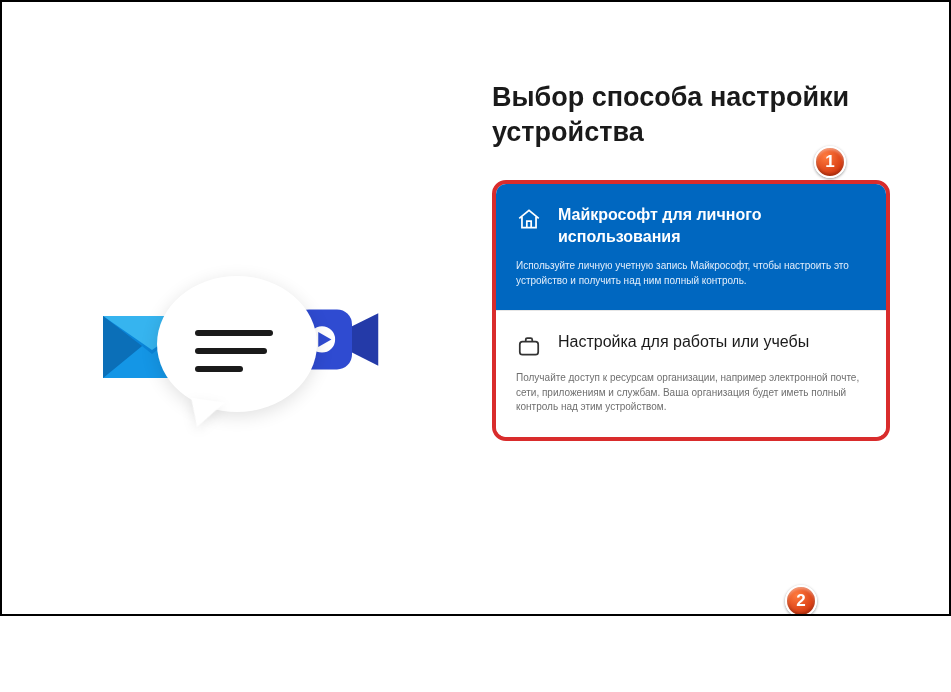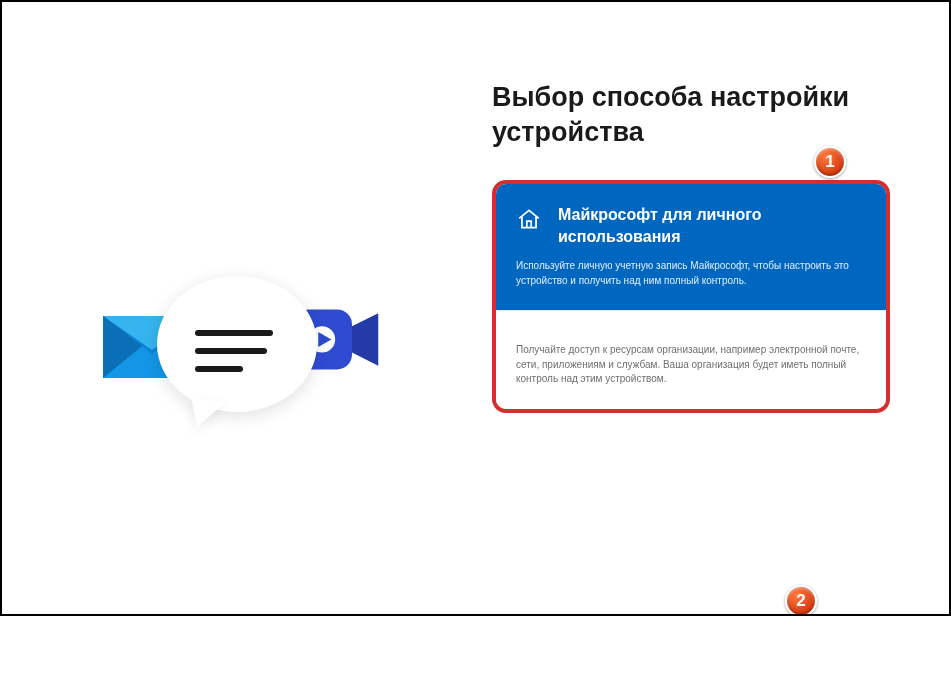--- a/index.html
+++ b/index.html
@@ -196,20 +196,27 @@
             <path d="M3 11.5 L12 4 L21 11.5"></path>
             <path d="M5.5 10 V20 H18.5 V10"></path>
             <path d="M10 20 V14 H14 V20"></path>
           </svg>
           <div class="option-title">Майкрософт для личного использования</div>
         </div>
         <div class="option-desc">Используйте личную учетную запись Майкрософт, чтобы настроить это устройство и получить над ним полный контроль.</div>
       </div>
 
       <div class="option option-work">
+        <div class="option-row">
+          <svg class="option-icon" viewBox="0 0 24 24" fill="none" stroke="#333" stroke-width="1.6">
+            <rect x="3.5" y="8" width="17" height="12" rx="2.5"></rect>
+            <path d="M9 8 V6.2 A1.5 1.5 0 0 1 10.5 4.7 H13.5 A1.5 1.5 0 0 1 15 6.2 V8"></path>
+          </svg>
+          <div class="option-title">Настройка для работы или учебы</div>
+        </div>
         <div class="option-desc">Получайте доступ к ресурсам организации, например электронной почте, сети, приложениям и службам. Ваша организация будет иметь полный контроль над этим устройством.</div>
       </div>
     </div>
   </div>
 
   <div class="badge badge-1">1</div>
   <div class="badge badge-2">2</div>
 
   <div class="next-wrap">
     <button class="next-btn">Далее</button>

